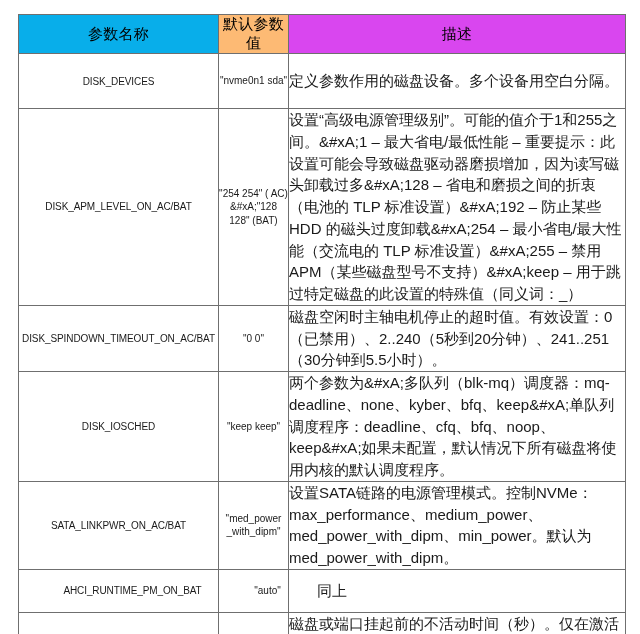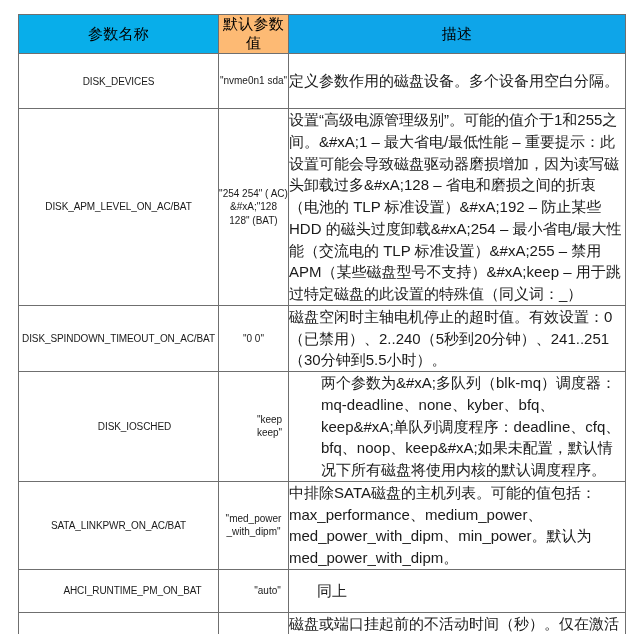--- a/index.html
+++ b/index.html
@@ -71,42 +71,42 @@
     vertical-align: top;
   }
   tr.r-tall td.cell-name,
   tr.r-tall td.cell-value { vertical-align: middle; }
 
   
   tr.h1 td { height: 54px; }
   tr.h2 td { height: 92px; }
   tr.h3 td { height: 52px; }
   tr.h4 td { height: 54px; }
-  tr.h5 td { height: 62px; padding-left: 32px; }
+  tr.h5 td { height: 62px; }
   tr.h6 td { height: 58px; }
   tr.h7 td { height: 56px; }
   tr.h8 td { height: 54px; }
   tr.h9 td { height: 42px; padding-left: 28px; }
   tr.h10 td { height: 58px; }
 </style>
 </head>
 <body>
 
 <div id="page">
   <table class="param-table">
     <colgroup>
       <col class="c-name">
       <col class="c-value">
       <col class="c-desc">
     </colgroup>
     <thead>
       <tr>
         <th style="background: rgb(8, 174, 234);">参数名称</th>
         <th style="background: #fdba74;">默认参数值</th>
-        <th style="background: #0ea5e9;">描述</th>
+        <th style="background: #d946ef;">描述</th>
       </tr>
     </thead>
     <tbody id="tbody">
         <tr class="r-tall h1">
           <td class="cell-name" style="border-color: rgb(111, 111, 111);">DISK_DEVICES</td>
           <td class="cell-value" style="border-color: rgb(111, 111, 111);">"nvme0n1 sda"</td>
           <td class="cell-desc" style="border-color: rgb(111, 111, 111);">定义参数作用的磁盘设备。多个设备用空白分隔。</td>
         </tr>
         <tr class="r-tall h2">
           <td class="cell-name" style="border-color: rgb(111, 111, 111); text-align: center;">DISK_APM_LEVEL_ON_AC/BAT</td>
@@ -119,21 +119,21 @@
           <td class="cell-desc" style="border-color: rgb(111, 111, 111);">磁盘空闲时主轴电机停止的超时值。有效设置：0（已禁用）、2..240（5秒到20分钟）、241..251（30分钟到5.5小时）。</td>
         </tr>
         <tr class="r-tall h5">
           <td class="cell-name" style="border-color: rgb(111, 111, 111);">DISK_IOSCHED</td>
           <td class="cell-value" style="border-color: rgb(111, 111, 111);">"keep keep"</td>
           <td class="cell-desc" style="border-color: rgb(111, 111, 111);">两个参数为&amp;#xA;多队列（blk-mq）调度器：mq-deadline、none、kyber、bfq、keep&amp;#xA;单队列调度程序：deadline、cfq、bfq、noop、keep&amp;#xA;如果未配置，默认情况下所有磁盘将使用内核的默认调度程序。</td>
         </tr>
         <tr class="r-tall h6">
           <td class="cell-name" style="border-color: rgb(111, 111, 111); margin-top: 8px;">SATA_LINKPWR_ON_AC/BAT</td>
           <td class="cell-value" style="border-color: rgb(111, 111, 111);">"med_power _with_dipm"</td>
-          <td class="cell-desc" style="border-color: rgb(111, 111, 111);">中排除SATA磁盘的主机列表。可能的值包括：max_performance、medium_power、med_power_with_dipm、min_power。默认为 med_power_with_dipm。</td>
+          <td class="cell-desc" style="border-color: rgb(111, 111, 111);">设置SATA链路的电源管理模式。控制NVMe：max_performance、medium_power、med_power_with_dipm、min_power。默认为 med_power_with_dipm。</td>
         </tr>
         <tr class="r-tall h9">
           <td class="cell-name" style="border-color: rgb(111, 111, 111);">AHCI_RUNTIME_PM_ON_BAT</td>
           <td class="cell-value" style="border-color: rgb(111, 111, 111);">"auto"</td>
           <td class="cell-desc" style="border-color: rgb(111, 111, 111);">同上</td>
         </tr>
         <tr class="r-tall h10">
           <td class="cell-name" style="border-color: rgb(111, 111, 111);">AHCI_RUNTIME_PM_TIMEOUT</td>
           <td class="cell-value" style="border-color: rgb(111, 111, 111);">15</td>
           <td class="cell-desc" style="border-color: rgb(111, 111, 111);">磁盘或端口挂起前的不活动时间（秒）。仅在激活 AHCI_RUNTIME_PM_ON_AC/BAT时有效。默认为15。</td>

